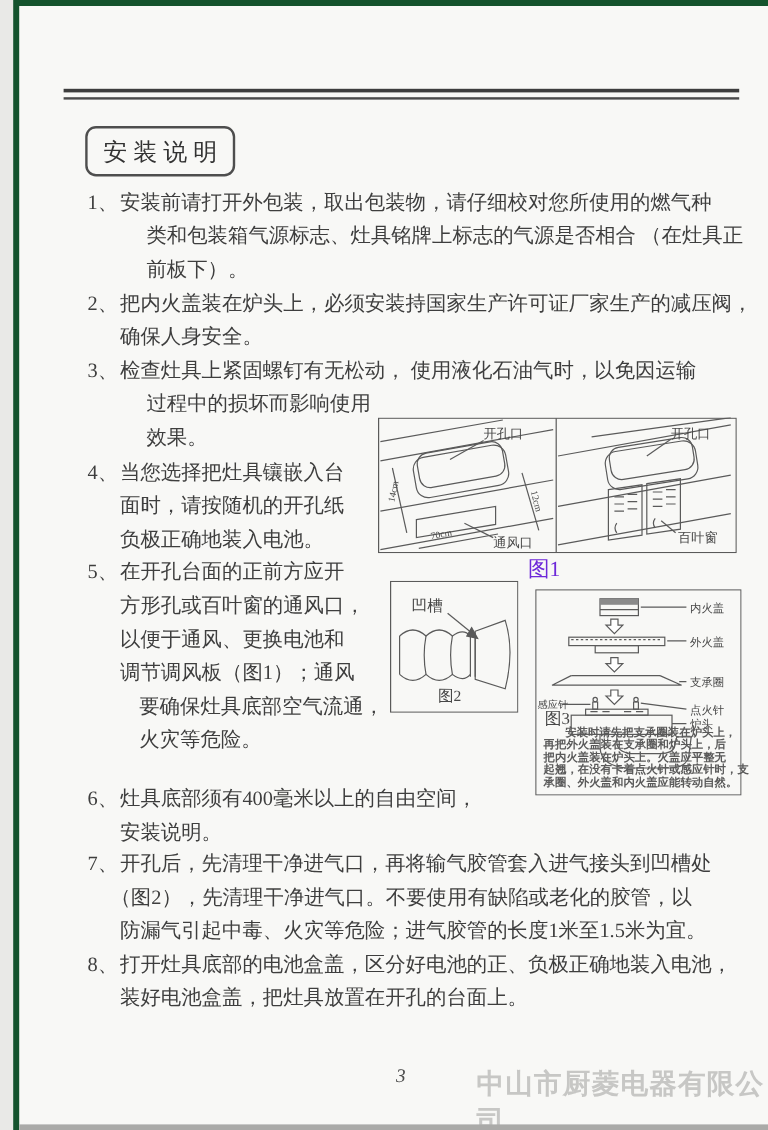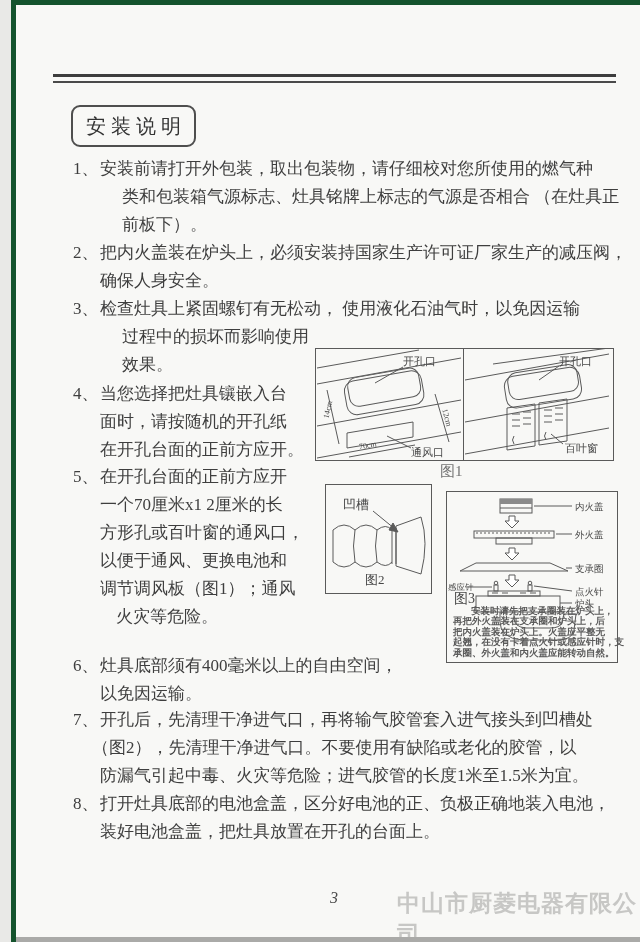--- a/index.html
+++ b/index.html
@@ -20,21 +20,21 @@
   }
   .item { position:absolute; left:57px; font-size:17px; line-height:28px; white-space:nowrap; }
   .num { position:absolute; left:0; top:0; }
   .ln  { margin-left:27px; }
   .in1 { margin-left:49px; }
   .in2 { margin-left:43px; }
   .in3 { margin-left:19px; }
   .fig { position:absolute; }
   .fig svg { display:block; }
   svg text { fill:#474747; font-family:"Liberation Serif", serif; }
-  .fig-caption { position:absolute; font-size:15px; color:#737373;font-family:Liberation Serif, serif; }
+  .fig-caption { position:absolute; font-size:18px; color:#6d28d9;font-family:Liberation Serif, serif; }
   .fig3-note {
     position:absolute; left:437px; top:601px; width:162px;
     font-size:9.5px; line-height:10.4px; color:#5a5a5a; white-space:nowrap;font-weight:bold;
   }
   .fig3-note .nind { text-indent:1.9em; }
   .page-number {
     position:absolute; left:314px; top:884px;
     font-size:16px; font-style:italic; color:#4c4c4c;
   }
   .watermark {
@@ -74,37 +74,37 @@
     <span class="num">3、</span>
     <div class="ln">检查灶具上紧固螺钉有无松动， 使用液化石油气时，以免因运输</div>
     <div class="ln in1">过程中的损坏而影响使用</div>
     <div class="ln in1">效果。</div>
   </div>
 
   <div class="item" style="top:375px">
     <span class="num">4、</span>
     <div class="ln">当您选择把灶具镶嵌入台</div>
     <div class="ln">面时，请按随机的开孔纸</div>
-    <div class="ln">在开孔台面的正前方应开。</div>
+    <div class="ln">负极正确地装入电池。</div>
   </div>
 
   <div class="item" style="top:458px">
     <span class="num">5、</span>
     <div class="ln">在开孔台面的正前方应开</div>
-    <div class="ln">一个70厘米x1 2厘米的长</div>
     <div class="ln">方形孔或百叶窗的通风口，</div>
     <div class="ln">以便于通风、更换电池和</div>
     <div class="ln">调节调风板（图1）；通风</div>
+    <div class="ln in2">要确保灶具底部空气流通，</div>
     <div class="ln in2">火灾等危险。</div>
   </div>
 
   <div class="item" style="top:647px">
     <span class="num">6、</span>
     <div class="ln">灶具底部须有400毫米以上的自由空间，</div>
-    <div class="ln">以免因运输。</div>
+    <div class="ln">安装说明。</div>
   </div>
 
   <div class="item" style="top:701px">
     <span class="num">7、</span>
     <div class="ln">开孔后，先清理干净进气口，再将输气胶管套入进气接头到凹槽处</div>
     <div class="ln in3">（图2），先清理干净进气口。不要使用有缺陷或老化的胶管，以</div>
     <div class="ln">防漏气引起中毒、火灾等危险；进气胶管的长度1米至1.5米为宜。</div>
   </div>
 
   <div class="item" style="top:785px">

